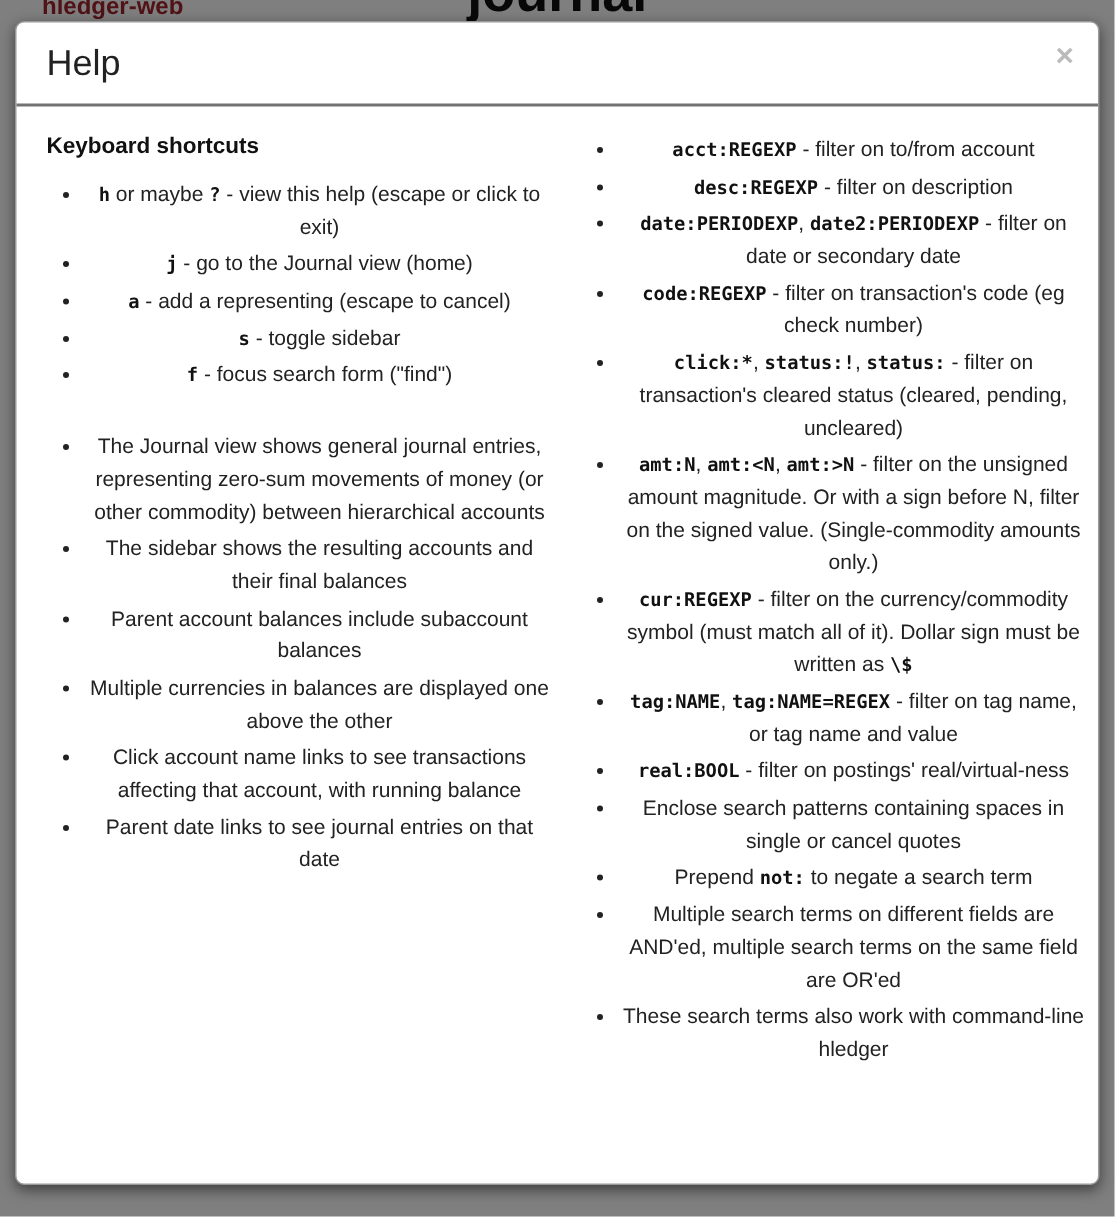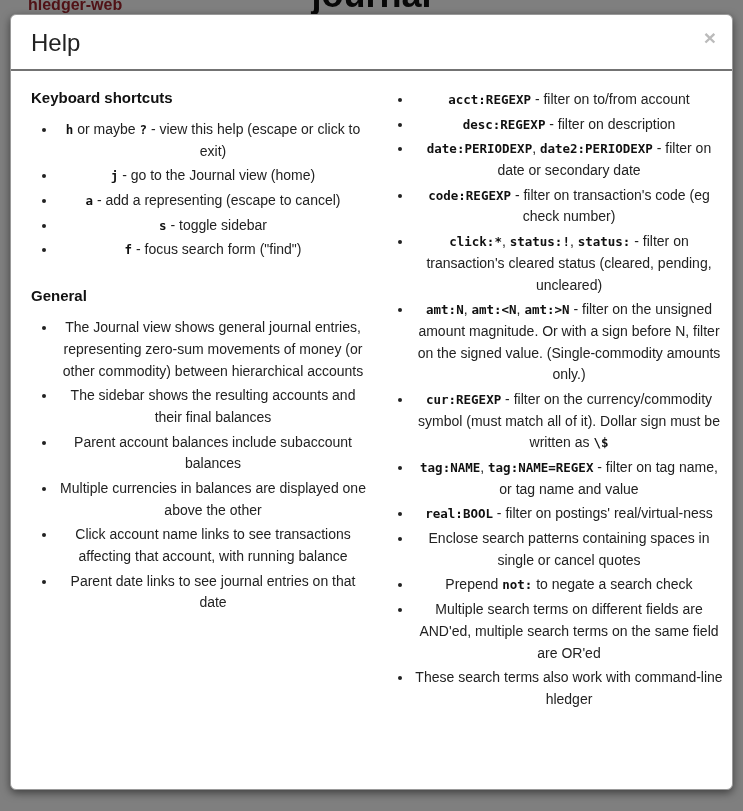--- a/index.html
+++ b/index.html
@@ -133,21 +133,20 @@
   <div class="modal-body">
     <div class="col">
         <div class="section-heading">Keyboard shortcuts</div>
         <ul class="bullet-list">
           <li><span class="code">h</span><span> or maybe </span><span class="code">?</span><span> - view this help (escape or click to exit)</span></li>
           <li><span class="code">j</span><span> - go to the Journal view (home)</span></li>
           <li><span class="code">a</span><span> - add a representing (escape to cancel)</span></li>
           <li><span class="code">s</span><span> - toggle sidebar</span></li>
           <li><span class="code">f</span><span> - focus search form ("find")</span></li>
         </ul>
-        <div class="section-heading">General</div>
         <ul class="bullet-list">
           <li><span>The Journal view shows general journal entries, representing zero-sum movements of money (or other commodity) between hierarchical accounts</span></li>
           <li><span>The sidebar shows the resulting accounts and their final balances</span></li>
           <li><span>Parent account balances include subaccount balances</span></li>
           <li><span>Multiple currencies in balances are displayed one above the other</span></li>
           <li><span>Click account name links to see transactions affecting that account, with running balance</span></li>
           <li><span>Parent date links to see journal entries on that date</span></li>
         </ul>
       </div>
     <div class="col">
@@ -155,19 +154,19 @@
           <li><span class="code">acct:REGEXP</span><span> - filter on to/from account</span></li>
           <li><span class="code">desc:REGEXP</span><span> - filter on description</span></li>
           <li><span class="code">date:PERIODEXP</span><span>, </span><span class="code">date2:PERIODEXP</span><span> - filter on date or secondary date</span></li>
           <li><span class="code">code:REGEXP</span><span> - filter on transaction's code (eg check number)</span></li>
           <li><span class="code">click:*</span><span>, </span><span class="code">status:!</span><span>, </span><span class="code">status:</span><span> - filter on transaction's cleared status (cleared, pending, uncleared)</span></li>
           <li><span class="code">amt:N</span><span>, </span><span class="code">amt:&lt;N</span><span>, </span><span class="code">amt:&gt;N</span><span> - filter on the unsigned amount magnitude. Or with a sign before N, filter on the signed value. (Single-commodity amounts only.)</span></li>
           <li><span class="code">cur:REGEXP</span><span> - filter on the currency/commodity symbol (must match all of it). Dollar sign must be written as </span><span class="code">\$</span></li>
           <li><span class="code">tag:NAME</span><span>, </span><span class="code">tag:NAME=REGEX</span><span> - filter on tag name, or tag name and value</span></li>
           <li><span class="code">real:BOOL</span><span> - filter on postings' real/virtual-ness</span></li>
           <li><span>Enclose search patterns containing spaces in single or cancel quotes</span></li>
-          <li><span>Prepend </span><span class="code">not:</span><span> to negate a search check</span></li>
+          <li><span>Prepend </span><span class="code">not:</span><span> to negate a search term</span></li>
           <li><span>Multiple search terms on different fields are AND'ed, multiple search terms on the same field are OR'ed</span></li>
           <li><span>These search terms also work with command-line hledger</span></li>
         </ul>
       </div>
   </div>
 </div>
 
 </body></html>

